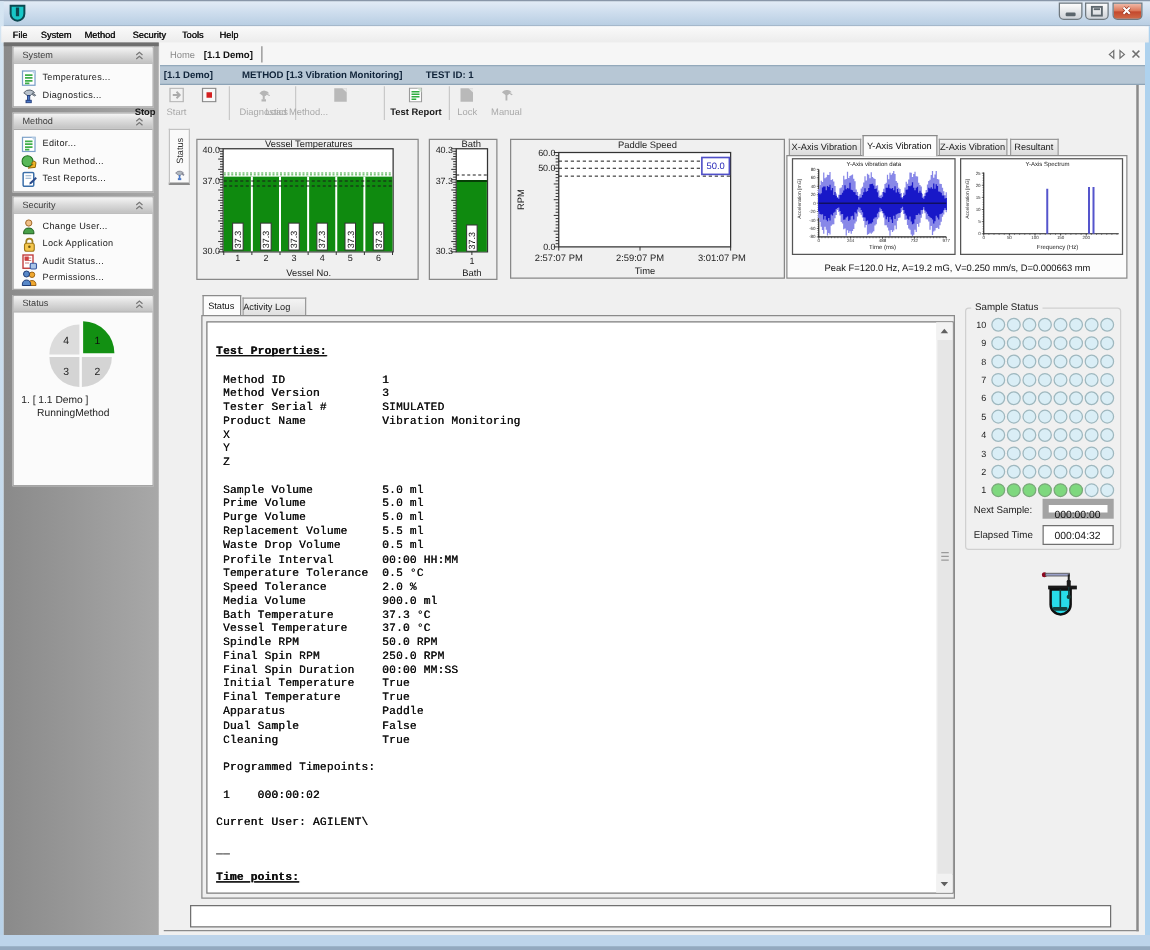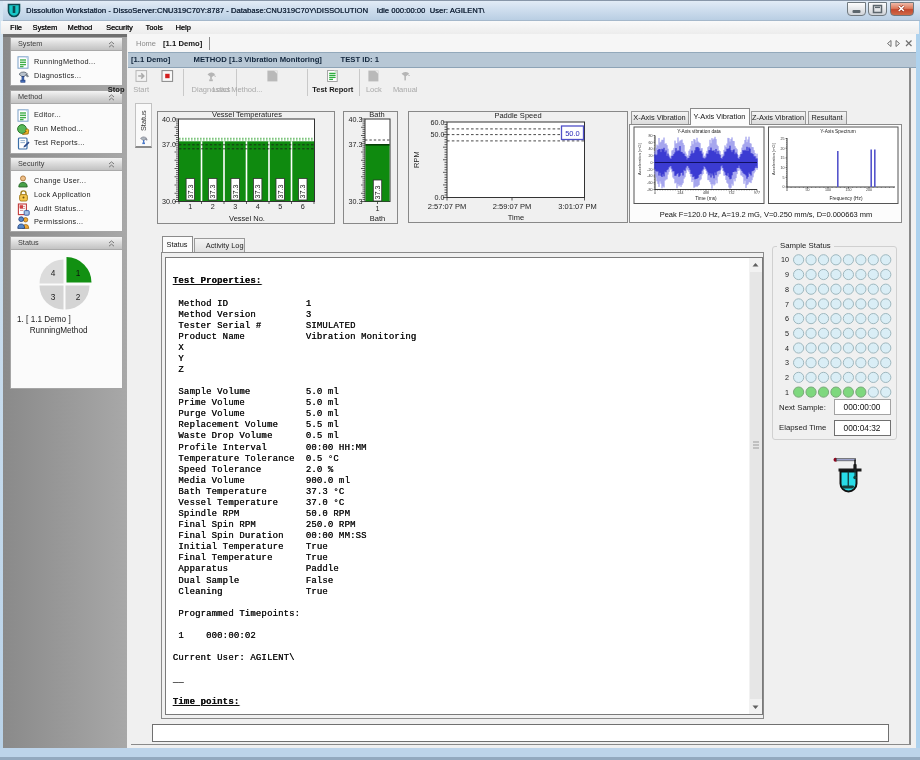--- a/index.html
+++ b/index.html
@@ -10,21 +10,20 @@
 <div class="abs" style="left:0;top:0;width:920px;height:1px;background:#8896a8"></div>
 <div class="abs" style="left:0;top:20px;width:920px;height:1px;background:#a5b8cb"></div>
 <div class="abs" style="left:0;top:1px;width:3px;height:747px;background:linear-gradient(#d5e5f2,#b9d2e8)"></div>
 <div class="abs" style="left:915.5px;top:21px;width:4.5px;height:727px;background:#aed2ee"></div>
 <div class="abs" style="left:0;top:748px;width:920px;height:12px;background:#bdd4ea"></div>
 <div class="abs" style="left:0;top:757px;width:920px;height:3px;background:#93a9bf"></div>
 <div class="abs" style="left:7px;top:3px;width:14px;height:15px"><svg width="14" height="15">
         <path d="M1.5 1.5h11v6.5a5.5 5.5 0 0 1-11 0z" fill="#18c8c8" stroke="#0c4a52" stroke-width="1.6"></path>
         <rect x="5.7" y="3" width="2.6" height="7" fill="#0c4a52"></rect>
       </svg></div>
-<div class="abs" style="left:26px;top:4px;height:13px;line-height:13px;color:#15253a;font-size:7.5px;letter-spacing:0.08px;white-space:pre;text-shadow:0.3px 0 0 #15253a">Dissolution Workstation - DissoServer:CNU319C70Y:8787 - Database:CNU319C70Y\DISSOLUTION&nbsp;&nbsp;&nbsp; Idle 000:00:00&nbsp;&nbsp;User: AGILENT\</div>
 <div class="abs" style="left:847px;width:19px;background:linear-gradient(#fdfdfd,#e8eaec 45%,#cfd3d8);top:2px;height:14px;border:1px solid #70797f;border-radius:0 0 4px 4px;box-sizing:border-box"><svg width="17" height="12">
         <rect x="4.5" y="7" width="8" height="3" rx="1" fill="#5c666d"></rect>
       </svg></div>
 <div class="abs" style="left:868px;width:19px;background:linear-gradient(#fdfdfd,#e8eaec 45%,#cfd3d8);top:2px;height:14px;border:1px solid #70797f;border-radius:0 0 4px 4px;box-sizing:border-box"><svg width="17" height="12">
         <rect x="4.5" y="2.5" width="8" height="7" fill="none" stroke="#5c666d" stroke-width="1.5"></rect>
         <rect x="6" y="3.6" width="5" height="1.5" fill="#5c666d"></rect>
       </svg></div>
 <div class="abs" style="left:890px;width:24px;background:linear-gradient(#f0b9a8,#dd7a5c 45%,#c4492e 55%,#cf6a48);top:2px;height:14px;border:1px solid #70797f;border-radius:0 0 4px 4px;box-sizing:border-box"><svg width="22" height="12">
         <path d="M7.8 3l5 5m0-5l-5 5" stroke="#8c2814" stroke-width="2.6"></path>
         <path d="M7.8 3l5 5m0-5l-5 5" stroke="#fff" stroke-width="1.7"></path>
@@ -47,21 +46,21 @@
 <div class="abs" style="left:17px;top:56px;width:13px;height:13px"><svg width="13" height="13">
         <rect x="1" y="0.8" width="10" height="11.4" fill="#fff" stroke="#7aa0c8" stroke-width="1"></rect>
         <path d="M8 0.8h3v3z" fill="#bcd2e8"></path>
         <g stroke="#3fae49" stroke-width="1.4">
           <line x1="3" y1="4" x2="9" y2="4"></line>
           <line x1="3" y1="6.3" x2="9" y2="6.3"></line>
           <line x1="3" y1="8.6" x2="9" y2="8.6"></line>
           <line x1="3" y1="10.6" x2="6.5" y2="10.6"></line>
         </g>
       </svg></div>
-<div class="abs" style="left:34px;top:57px;height:10px;line-height:10px;color:#222;font-size:7.3px;letter-spacing:0.25px">RunningMethod...</div>
+<div class="abs" style="left:34px;top:57px;height:10px;line-height:10px;color:#222;font-size:7.3px;letter-spacing:0.25px">Temperatures...</div>
 <div class="abs" style="left:17px;top:70px;width:13px;height:13px"><svg width="13" height="13">
         <path d="M2 4.2q2-2.6 5-2.2q2.6.3 3.6 2.2l-1.8.4l2.4 1.2q.8.6-.4 1l-2.4-1.4q-1.4 2-3.4 1.2z" fill="#b9c2cc" stroke="#5a6470" stroke-width="0.8"></path>
         <rect x="5" y="6.4" width="1.8" height="4.2" fill="#4a78c8" stroke="#203a78" stroke-width="0.7"></rect>
         <rect x="3.8" y="10.2" width="4.2" height="2" fill="#4a78c8" stroke="#203a78" stroke-width="0.7"></rect>
       </svg></div>
 <div class="abs" style="left:34px;top:71px;height:10px;line-height:10px;color:#222;font-size:7.3px;letter-spacing:0.25px">Diagnostics...</div>
 <div class="abs" style="left:10px;top:90px;width:113px;height:64px;background:#fbfbfb;border:1px solid #a5a5a5;box-sizing:border-box"></div>
 <div class="abs" style="left:11px;top:91px;width:111px;height:12px;background:linear-gradient(#f4f4f4,#dcdcdc 45%,#c2c2c2);border-bottom:1px solid #aaa"></div>
 <div class="abs" style="left:18px;top:91px;height:12px;line-height:12px;color:#3c3c3c;font-size:7.3px">Method</div>
 <div class="abs" style="left:107px;top:93px;width:9px;height:9px"><svg width="9" height="9">
@@ -628,21 +627,21 @@
             <line x1="837.8" y1="187" x2="837.8" y2="151"></line>
             <line x1="871.2" y1="187" x2="871.2" y2="149.5"></line>
             <line x1="874.8" y1="187" x2="874.8" y2="149.5"></line>
           </g>
 <text x="846" y="199.5" font-size="4.8" fill="#222" text-anchor="middle">Frequency (Hz)</text>
 <text x="766" y="216.5" font-size="7.5" fill="#111" text-anchor="middle">Peak F=120.0 Hz, A=19.2 mG, V=0.250 mm/s, D=0.000663 mm</text>
 </g>
       </svg>
     </div>
 <div class="abs" style="left:161.5px;top:236px;width:31px;height:16px;background:#fcfcfc;border:1px solid #8a8a8a;border-bottom:none;box-sizing:border-box;text-align:center;line-height:15px;font-size:7.4px;color:#111;z-index:3">Status</div>
-<div class="abs" style="left:193.5px;top:238px;width:51px;height:14px;background:linear-gradient(#f4f4f4,#e0e0e0);border:1px solid #9a9a9a;border-bottom:none;box-sizing:border-box;text-align:right;line-height:13px;font-size:7.4px;color:#222">Activity Log</div>
+<div class="abs" style="left:193.5px;top:238px;width:51px;height:14px;background:linear-gradient(#f4f4f4,#e0e0e0);border:1px solid #9a9a9a;border-bottom:none;box-sizing:border-box;text-align:left;line-height:13px;font-size:7.4px;color:#222">Activity Log</div>
 <div class="abs" style="left:161px;top:251.5px;width:603px;height:467px;background:#f0f0f0;border:1px solid #8a8a8a;box-sizing:border-box;z-index:2"></div>
 <div class="abs" style="left:165px;top:256.5px;width:598px;height:458px;background:#fff;border:1px solid #7a7a7a;box-sizing:border-box;z-index:2"></div>
 <div class="abs" style="left:168.8px;top:272.4px;z-index:3">
       <pre><b><u>Test Properties:</u></b>
 
  Method ID              1
  Method Version         3
  Tester Serial #        SIMULATED
  Product Name           Vibration Monitoring
  X
@@ -783,21 +782,21 @@
           <circle cx="811.05" cy="392.10" r="5.1" fill="#7ed87e" stroke="#7aa87a" stroke-width="1"></circle>
           <circle cx="823.50" cy="392.10" r="5.1" fill="#7ed87e" stroke="#7aa87a" stroke-width="1"></circle>
           <circle cx="835.95" cy="392.10" r="5.1" fill="#7ed87e" stroke="#7aa87a" stroke-width="1"></circle>
           <circle cx="848.40" cy="392.10" r="5.1" fill="#7ed87e" stroke="#7aa87a" stroke-width="1"></circle>
           <circle cx="860.85" cy="392.10" r="5.1" fill="#7ed87e" stroke="#7aa87a" stroke-width="1"></circle>
           <circle cx="873.30" cy="392.10" r="5.1" fill="#daeef6" stroke="#9fb8bf" stroke-width="1"></circle>
           <circle cx="885.75" cy="392.10" r="5.1" fill="#daeef6" stroke="#9fb8bf" stroke-width="1"></circle>
         </g>
       </svg></div>
 <div class="abs" style="left:779px;top:402.5px;font-size:7.8px;color:#222">Next Sample:</div>
-<div class="abs" style="left:833.5px;top:399px;width:57px;height:16px;background:#fff;border:1px solid #a3a3a3;box-sizing:border-box;text-align:center;line-height:14px;font-size:8.3px;color:#111">000:00:00</div>
+<div class="abs" style="left:833.5px;top:399px;width:57px;height:16px;background:#fff;border:5px solid #a3a3a3;box-sizing:border-box;text-align:center;line-height:14px;font-size:8.3px;color:#111">000:00:00</div>
 <div class="abs" style="left:779px;top:423px;font-size:7.8px;color:#222">Elapsed Time</div>
 <div class="abs" style="left:833.5px;top:419.5px;width:57px;height:16px;background:#fff;border:1px solid #707070;box-sizing:border-box;text-align:center;line-height:14px;font-size:8.3px;color:#111">000:04:32</div>
 <div class="abs" style="left:830px;top:452px;width:36px;height:42px"><svg width="36" height="42">
 <circle cx="5.5" cy="7.7" r="2" fill="#8c0820"></circle>
 <rect x="6.5" y="6.6" width="19" height="2.2" fill="#9aa0c8" stroke="#555" stroke-width="0.7"></rect>
 <rect x="24.2" y="7.5" width="1.6" height="10" fill="#222"></rect>
 <rect x="23.4" y="12" width="3.2" height="7" rx="1" fill="#1a1a1a"></rect>
 <rect x="8.5" y="16.5" width="23" height="3" fill="#1a1a1a"></rect>
 <path d="M10.5 19.5h16v12a8 8 0 0 1-16 0z" fill="#28dce8" stroke="#101010" stroke-width="2"></path>
 <rect x="17.6" y="19.5" width="1.3" height="15" fill="#123a3a"></rect>

